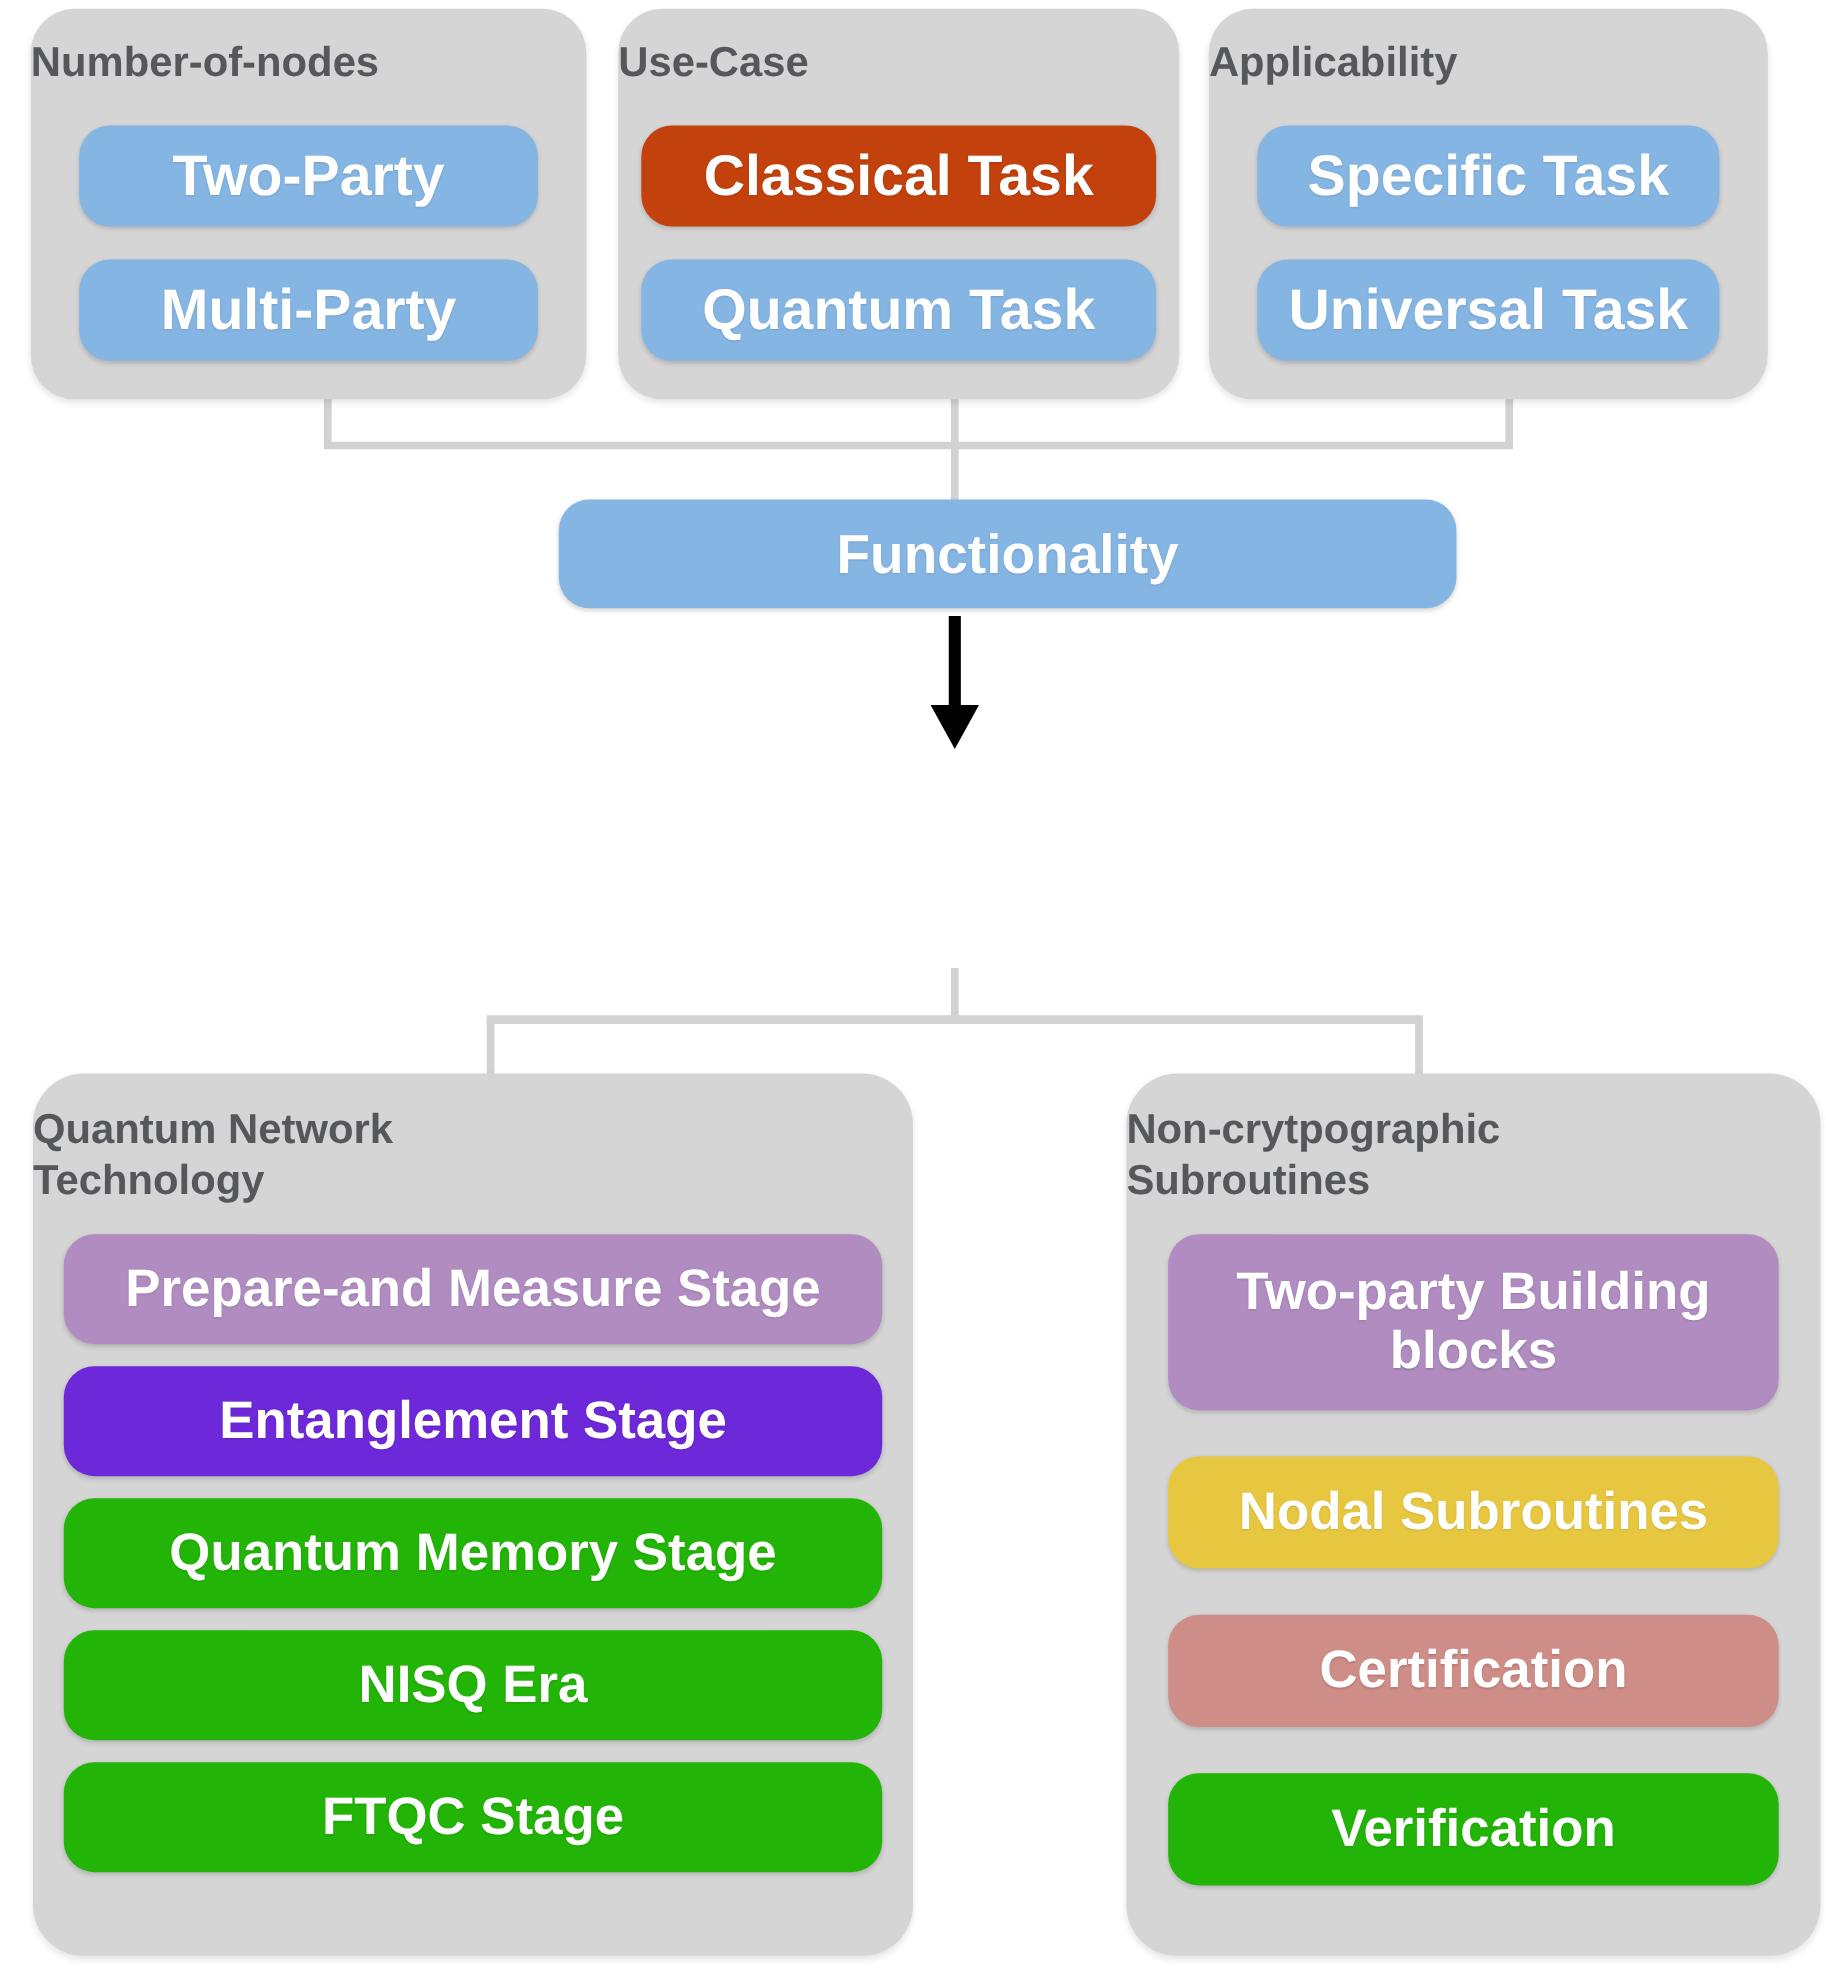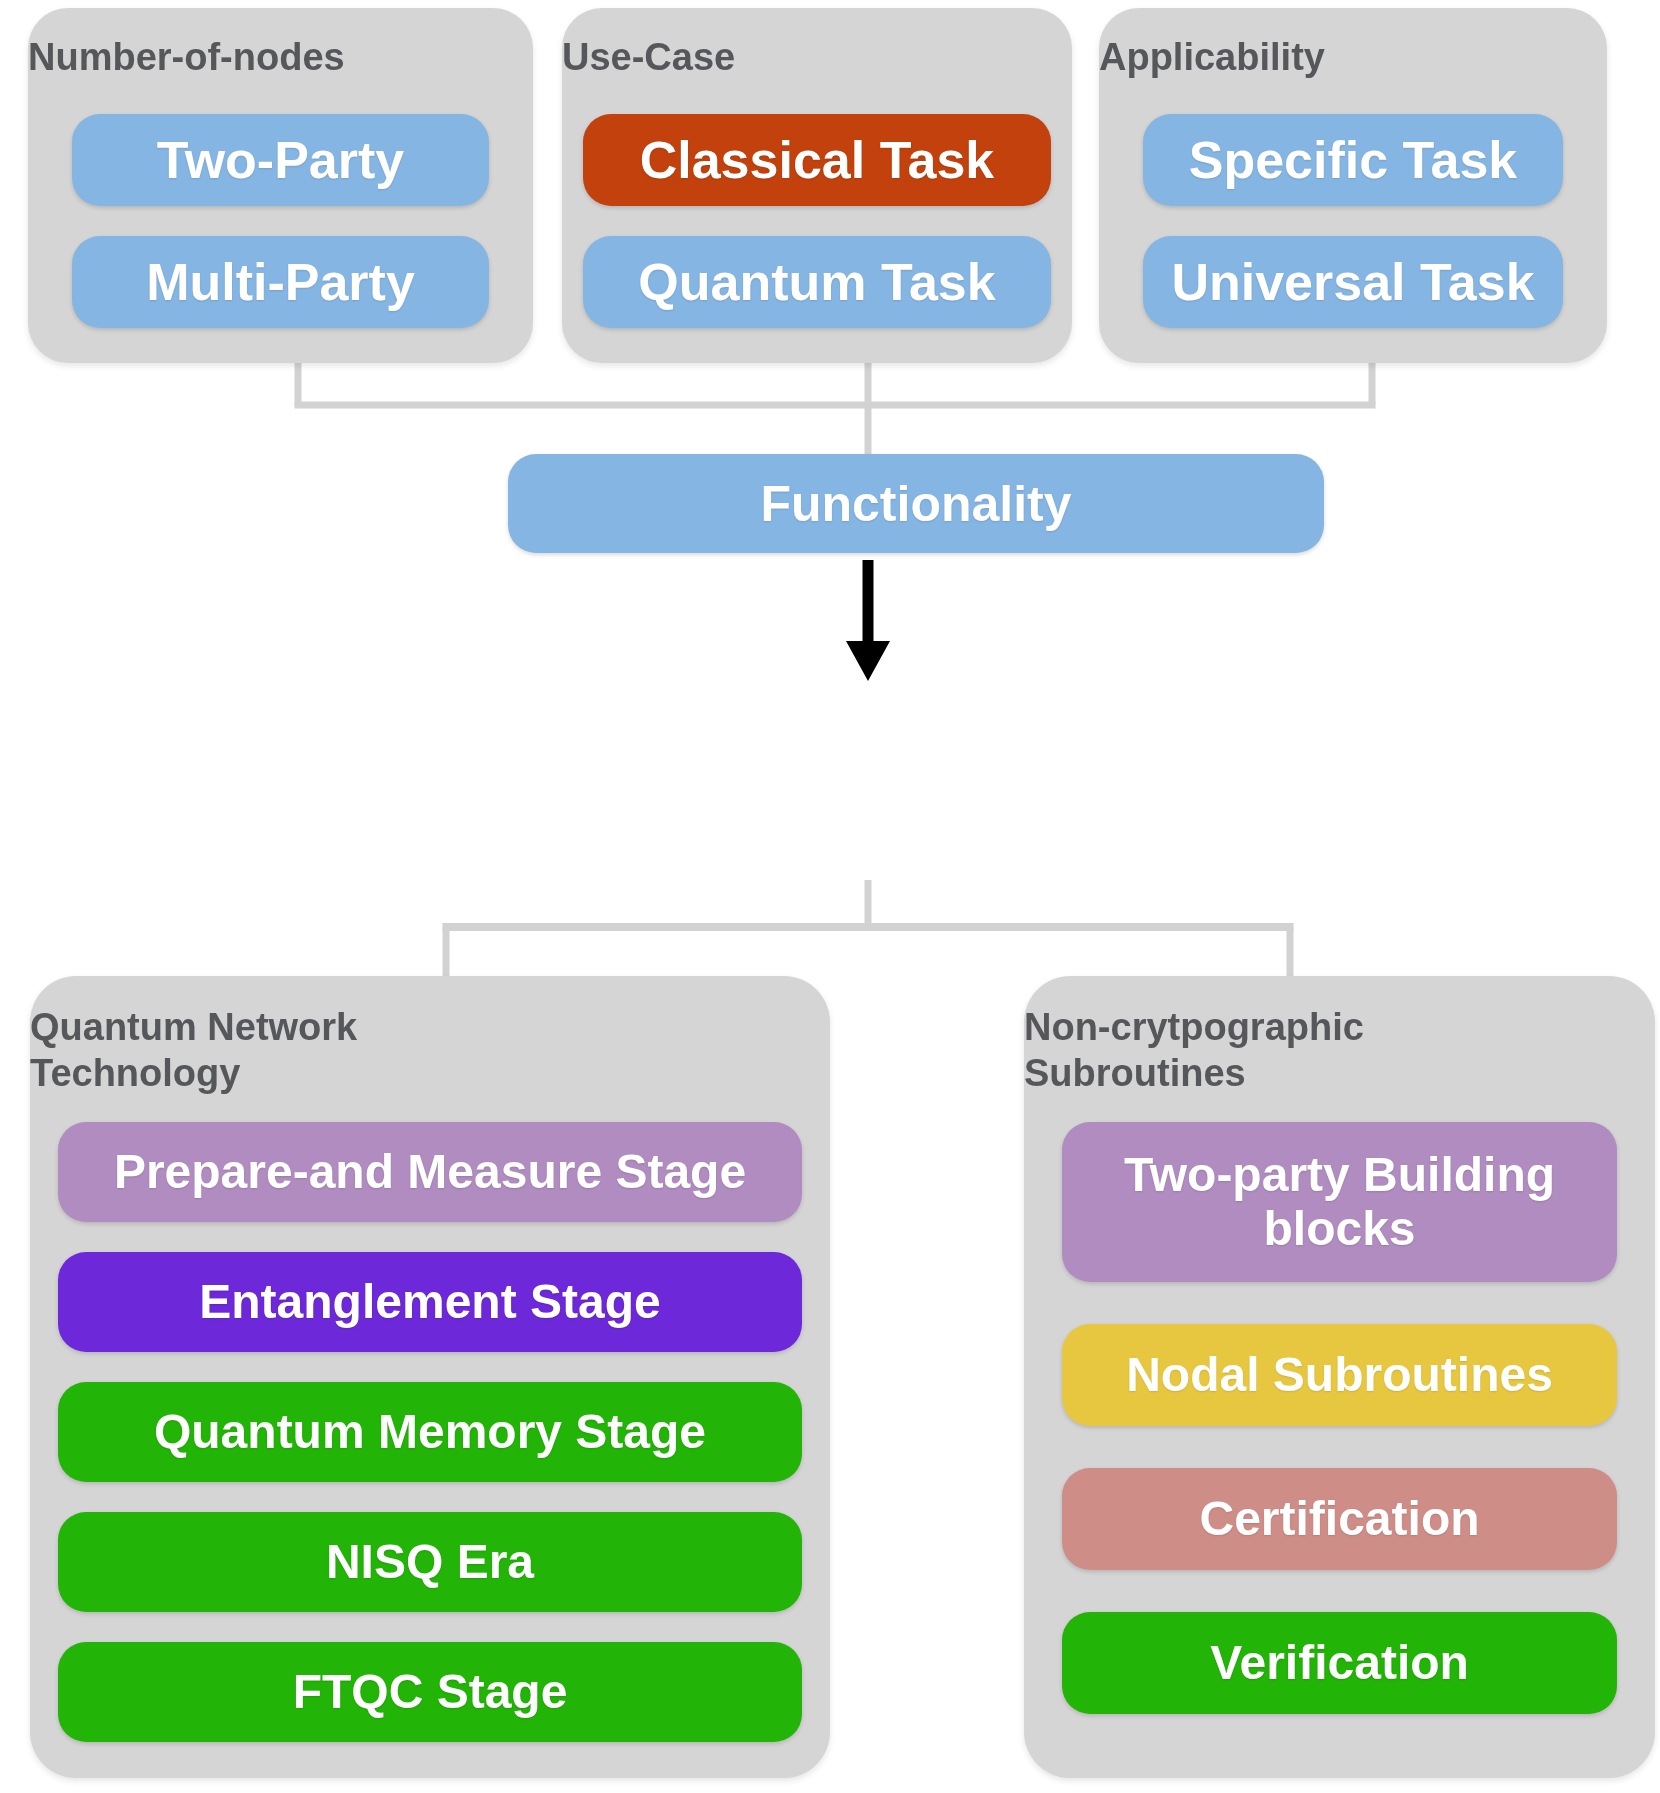--- a/index.html
+++ b/index.html
@@ -46,21 +46,21 @@
     position:absolute;left:506px;top:692px;width:729px;height:188px;
     box-sizing:border-box;background:#ffffff;
     border:9px solid var(--protocols_border,#000);border-radius:34px;
     display:flex;align-items:center;justify-content:center;
     font-size:52px;font-weight:bold;color:#000;z-index:1;
   }
   
   .bbox{top:976px;height:802px;border-radius:46px;display:flex;flex-direction:column;}
   .bbox .gtitle{margin-top:28px;}
   .bb-left{left:30px;width:800px;}
-  .bb-left .pills{display:flex;flex-direction:column;gap:30px;margin-top:26px;padding:0 28px;}
+  .bb-left .pills{display:flex;flex-direction:column;gap:20px;margin-top:26px;padding:0 28px;}
   .bb-left .pill{height:100px;font-size:48px;}
   .bb-right{left:1024px;width:631px;}
   .bb-right .pills{display:flex;flex-direction:column;gap:42px;margin-top:26px;padding:0 38px;}
   .bb-right .pill{height:102px;font-size:48px;}
   .bb-right .pill.tall{height:160px;}
 </style>
 </head>
 <body>
 
 <div class="canvas">

